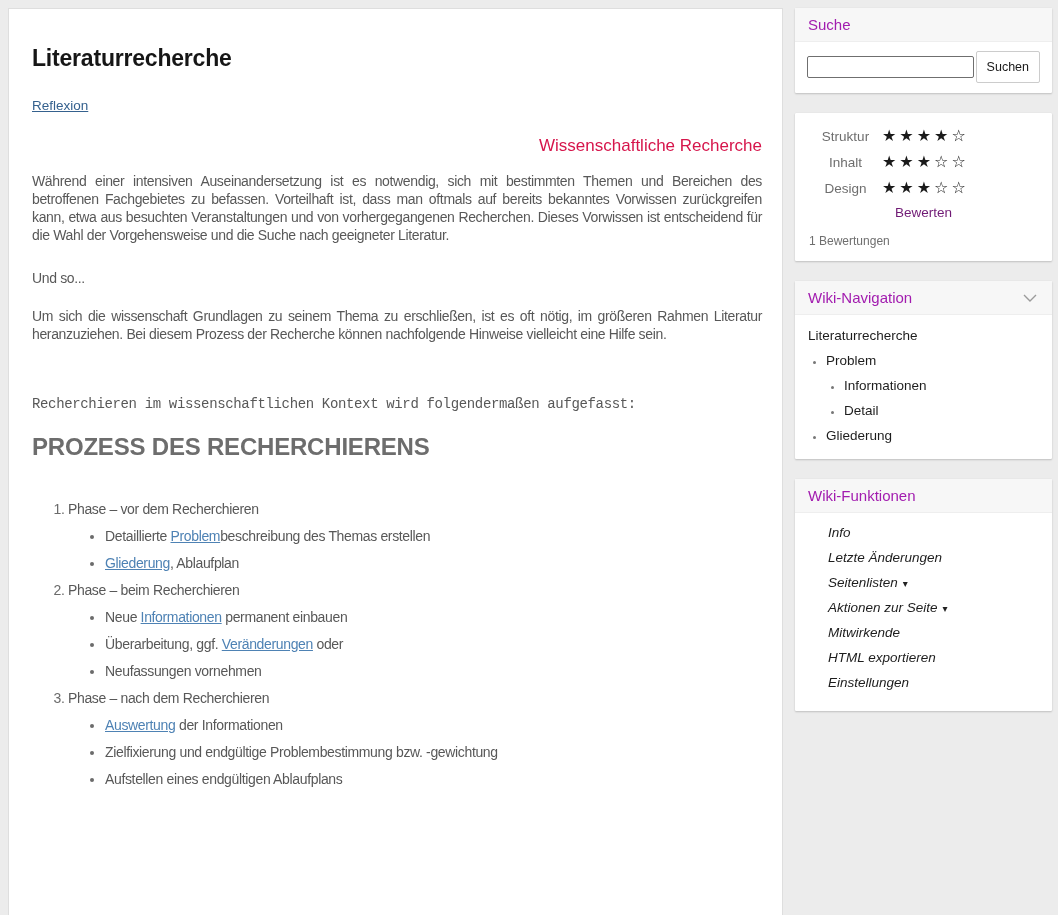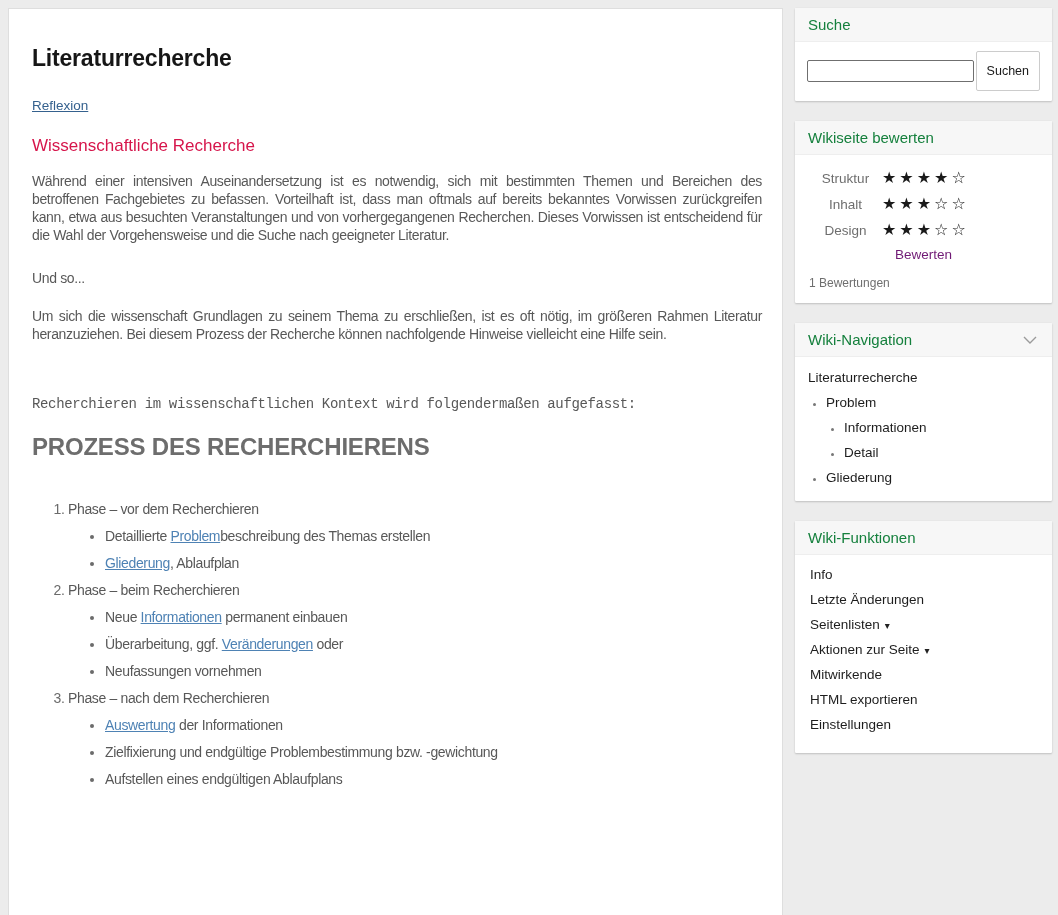--- a/index.html
+++ b/index.html
@@ -16,59 +16,59 @@
   }
   
   .main-card{
     position:absolute;left:8px;top:8px;width:775px;height:907px;
     background:#fff;border:1px solid #dedede;border-bottom:none;
     padding:0 20px 0 23px;overflow:hidden;
   }
   .page-title{margin:36px 0 0;font-size:23px;font-weight:bold;color:var(--heading-text);letter-spacing:-0.2px;}
   .toc{margin:26px 0 0;font-size:13.5px;}
   .toc a{color:var(--toc-link);text-decoration:underline;cursor:pointer;}
-  .section-heading{margin:23px 0 4px;font-size:17px;font-weight:normal;color:var(--accent-red);}
+  .section-heading{margin:23px 0 4px;font-size:17px;font-weight:normal;color:var(--accent-red);text-align:right;}
   p.body{margin:16px 0 0;font-size:14px;line-height:18px;color:var(--body-text);
          text-align:justify;letter-spacing:-0.35px;}
   p.undso{margin-top:25px;text-align:left;}
   p.p3{margin-top:20px;}
   p.intro{margin-top:52px;text-align:left;font-family:Liberation Mono, monospace;}
   ul.def{margin:13px 0 0;padding-left:36px;list-style:disc;}
   ul.def li{margin-bottom:9px;font-size:14px;line-height:18px;color:var(--body-text);letter-spacing:-0.35px;}
   ul.def li::marker,.phases li::marker{color:#6b6b6b;}
   .process-heading{margin:20px 0 0;font-size:24px;font-weight:bold;color:var(--subheading-gray);letter-spacing:-0.2px;}
   ol.phases{margin:39px 0 0;padding-left:36px;font-size:14px;color:var(--body-text);}
   ol.phases>li{margin-bottom:9px;line-height:18px;letter-spacing:-0.35px;}
   ol.phases ul{margin:9px 0 9px;padding-left:37px;list-style:disc;}
   ol.phases ul li{margin-bottom:9px;line-height:18px;}
   a.wiki-link{color:var(--wiki-link);text-decoration:underline;cursor:pointer;}
   
   .sidebar{position:absolute;left:795px;top:8px;width:257px;}
   .panel{background:#fff;margin-bottom:20px;border-radius:1px;
          box-shadow:0 1px 2px rgba(0,0,0,0.18),0 0 1px rgba(0,0,0,0.10);}
-  .panel-header{background:var(--panel-header-bg);padding:8px 13px;font-size:15px;color:#15803d;
+  .panel-header{background:var(--panel-header-bg);padding:8px 13px;font-size:15px;color:#a21caf;
                 display:flex;align-items:center;justify-content:space-between;border-bottom:1px solid #eee;}
   .chevron{display:inline-flex;align-items:center;cursor:pointer;padding:2px;}
   .search-body{padding:9px 12px 10px;display:flex;align-items:center;}
   .search-input{flex:1;height:22px;border:1px solid #6f6f6f;border-radius:2px;padding:0 5px;
                 font-size:13px;font-family:inherit;margin-right:2px;min-width:0;}
-  .search-btn{height:40px;padding:0 10px;background:#fff;border:1px solid #ccc;border-radius:2px;
+  .search-btn{height:32px;padding:0 10px;background:#fff;border:1px solid #ccc;border-radius:2px;
               font-size:12.5px;color:#1a1a1a;font-family:inherit;cursor:pointer;}
   .rating-body{padding:13px 14px 12px;}
   .rating-row{display:flex;align-items:center;margin-bottom:6px;text-align:center;}
   .rating-label{width:73px;font-size:13.5px;color:var(--muted-text);}
   .stars{font-family:"DejaVu Sans",sans-serif;font-size:16px;color:var(--star-color);letter-spacing:3px;line-height:20px;}
   .rate-action{display:block;text-align:center;font-size:13.5px;color:#701a75;margin:7px 0 11px;cursor:pointer;}
   .rate-count{font-size:12px;color:var(--muted-text);margin-top:14px;}
   .nav-body{padding:13px 13px 16px;font-size:13.5px;color:#1d1d1d;}
   .nav-root{display:block;margin-bottom:2px;cursor:pointer;}
   .nav-body ul{margin:0;padding-left:18px;list-style:disc;}
   .nav-body li{margin-top:10px;cursor:pointer;}
   .nav-body li::marker{color:#777;font-size:11px;}
-  .fn-body{padding:12px 13px 11px;}
+  .fn-body{padding:12px 31px 11px;font-style:italic;}
   .fn-body ul{list-style:none;margin:0;padding:0 0 0 2px;}
   .fn-body li{margin-bottom:10px;font-size:13.5px;color:#1d1d1d;cursor:pointer;}
   .caret{font-size:10px;margin-left:5px;color:#222;font-family:"DejaVu Sans",sans-serif;}
 </style>
 </head>
 <body>
 
 <div class="main-card">
   <h1 class="page-title">Literaturrecherche</h1>
   <p class="toc">
@@ -104,23 +104,20 @@
     <div class="panel-header">
       <span>Suche</span>
     </div>
     <div class="search-body">
       <input class="search-input" value="" style="">
       <button class="search-btn">Suchen</button>
     </div>
   </section>
 
   <section class="panel">
-    <div class="panel-header">
-      <span>Wikiseite bewerten</span>
-    </div>
     <div class="rating-body">
       <div id="rating-rows">
           <div class="rating-row">
             <span class="rating-label">Struktur</span>
             <span class="stars"><span>★</span><span>★</span><span>★</span><span>★</span><span>☆</span></span>
           </div>
           <div class="rating-row">
             <span class="rating-label">Inhalt</span>
             <span class="stars"><span>★</span><span>★</span><span>★</span><span>☆</span><span>☆</span></span>
           </div>

